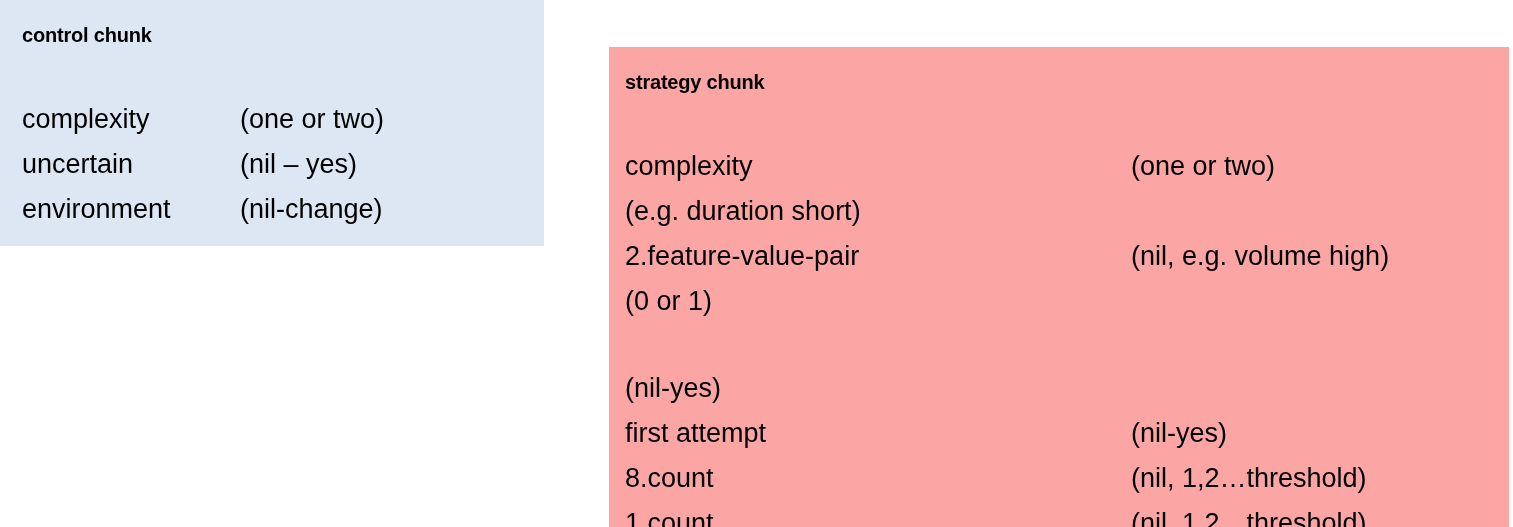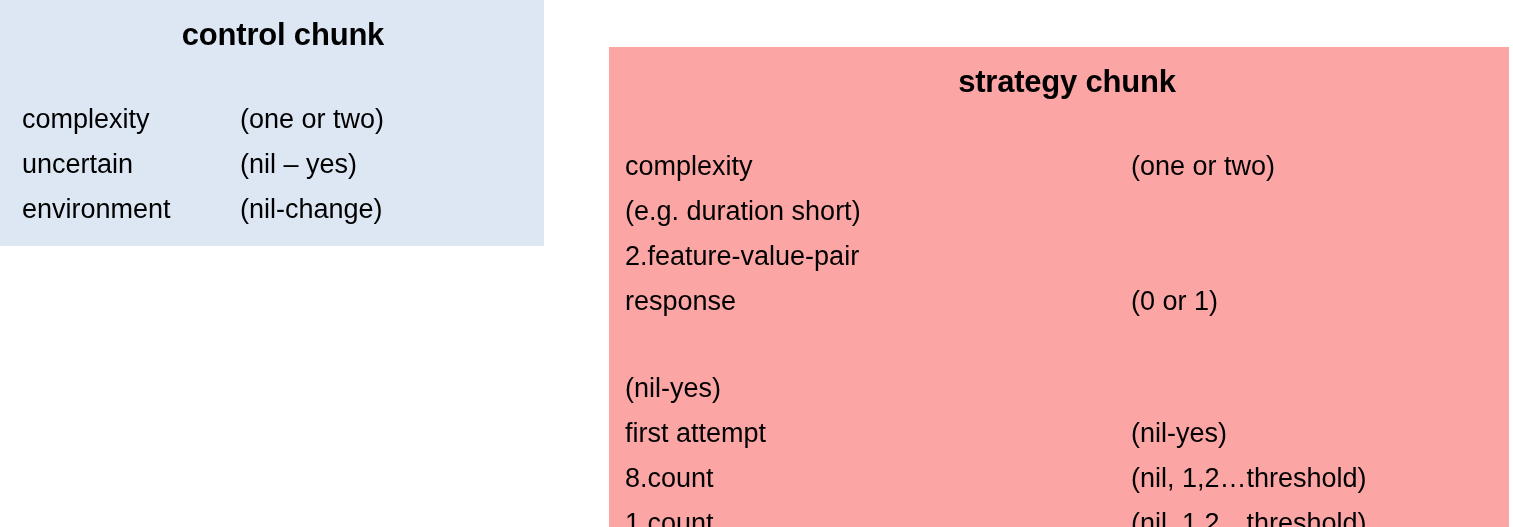--- a/index.html
+++ b/index.html
@@ -37,25 +37,24 @@
     top: 0px;
     width: 900px;
     height: 519px;
     background: #fca5a5;
     padding: 18px 0 12px 16px;
     margin-top: 47px;
   }
 
   .chunk-title {
     font-weight: bold;
-    font-size: 31px;
+    font-size: 20px;
     line-height: 34px;
     letter-spacing: -0.2px;
     white-space: nowrap;
-    text-align: center;
   }
 
   .spacer-line {
     height: 45px;
   }
   .spacer-line.small {
     height: 42px;
   }
 
   .field-list {
@@ -119,23 +118,23 @@
   <ul class="field-list">
     <li class="field-row">
       <span class="field-label">complexity</span>
       <span class="field-value">(one or two)</span>
     </li>
     <li class="field-row">
       <span class="field-value">(e.g. duration short)</span>
     </li>
     <li class="field-row">
       <span class="field-label">2.feature-value-pair</span>
+      <span class="field-value">(nil, e.g. volume high)</span>
     </li>
     <li class="field-row">
-      <span class="field-label">response</span>
       <span class="field-value">(0 or 1)</span>
     </li>
   </ul>
 
   <div class="spacer-line small"></div>
 
   <ul class="field-list">
     <li class="field-row">
       <span class="field-value">(nil-yes)</span>
     </li>

